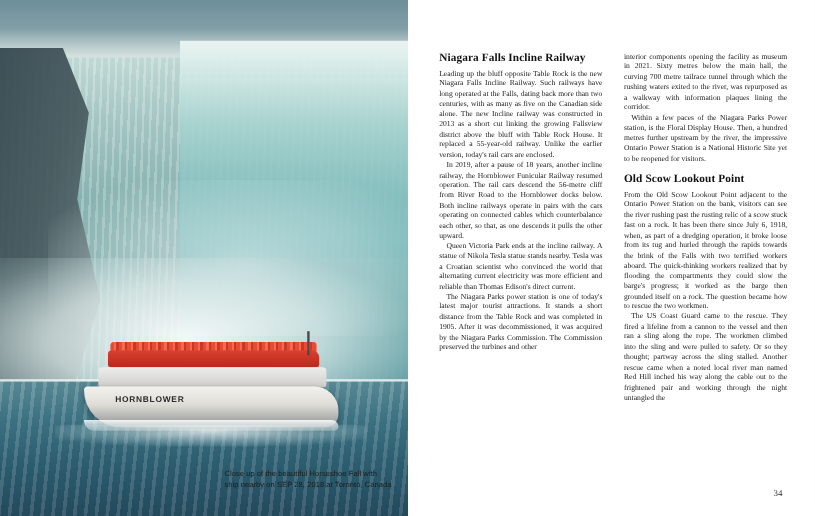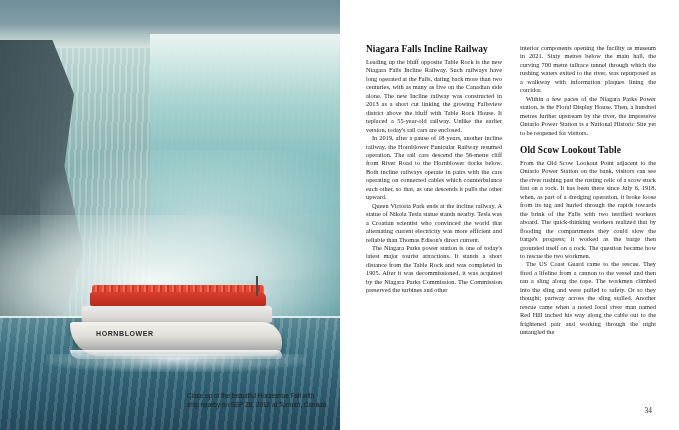--- a/index.html
+++ b/index.html
@@ -259,21 +259,21 @@
         <h2 class="headline">Niagara Falls Incline Railway</h2>
         <p class="body first">Leading up the bluff opposite Table Rock is the new Niagara Falls Incline Railway. Such railways have long operated at the Falls, dating back more than two centuries, with as many as five on the Canadian side alone. The new Incline railway was constructed in 2013 as a short cut linking the growing Fallsview district above the bluff with Table Rock House. It replaced a 55-year-old railway. Unlike the earlier version, today's rail cars are enclosed.</p>
         <p class="body">In 2019, after a pause of 18 years, another incline railway, the Hornblower Funicular Railway resumed operation. The rail cars descend the 56-metre cliff from River Road to the Hornblower docks below. Both incline railways operate in pairs with the cars operating on connected cables which counterbalance each other, so that, as one descends it pulls the other upward.</p>
         <p class="body">Queen Victoria Park ends at the incline railway. A statue of Nikola Tesla statue stands nearby. Tesla was a Croatian scientist who convinced the world that alternating current electricity was more efficient and reliable than Thomas Edison's direct current.</p>
         <p class="body">The Niagara Parks power station is one of today's latest major tourist attractions. It stands a short distance from the Table Rock and was completed in 1905. After it was decommissioned, it was acquired by the Niagara Parks Commission. The Commission preserved the turbines and other</p>
       </div>
 
       <div class="col">
         <p class="body first">interior components opening the facility as museum in 2021. Sixty metres below the main hall, the curving 700 metre tailrace tunnel through which the rushing waters exited to the river, was repurposed as a walkway with information plaques lining the corridor.</p>
         <p class="body">Within a few paces of the Niagara Parks Power station, is the Floral Display House. Then, a hundred metres further upstream by the river, the impressive Ontario Power Station is a National Historic Site yet to be reopened for visitors.</p>
-        <h2 class="headline second">Old Scow Lookout Table</h2>
+        <h2 class="headline second">Old Scow Lookout Point</h2>
         <p class="body first">From the Old Scow Lookout Point adjacent to the Ontario Power Station on the bank, visitors can see the river rushing past the rusting relic of a scow stuck fast on a rock. It has been there since July 6, 1918, when, as part of a dredging operation, it broke loose from its tug and hurled through the rapids towards the brink of the Falls with two terrified workers aboard. The quick-thinking workers realized that by flooding the compartments they could slow the barge's progress; it worked as the barge then grounded itself on a rock. The question became how to rescue the two workmen.</p>
         <p class="body">The US Coast Guard came to the rescue. They fired a lifeline from a cannon to the vessel and then ran a sling along the rope. The workmen climbed into the sling and were pulled to safety. Or so they thought; partway across the sling stalled. Another rescue came when a noted local river man named Red Hill inched his way along the cable out to the frightened pair and working through the night untangled the</p>
       </div>
 
     </div>
 
     <div class="folio">34</div>
   </div>
 
 </div>

